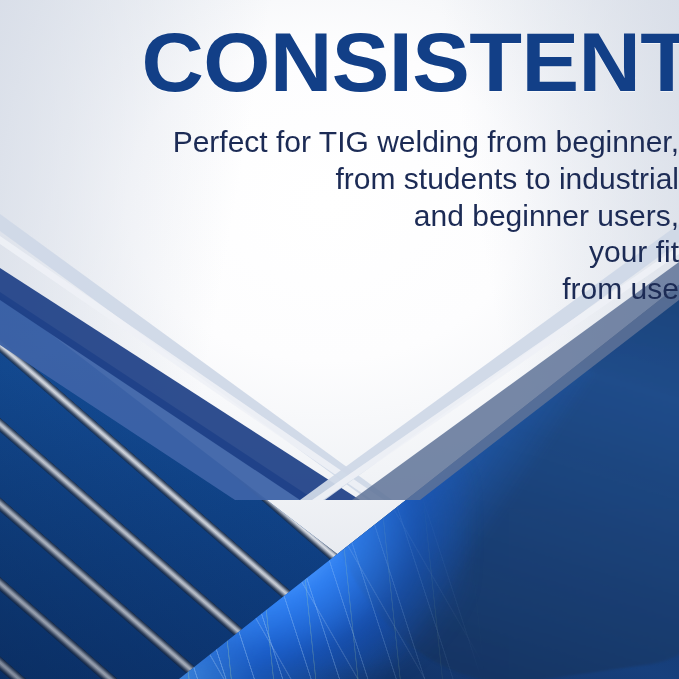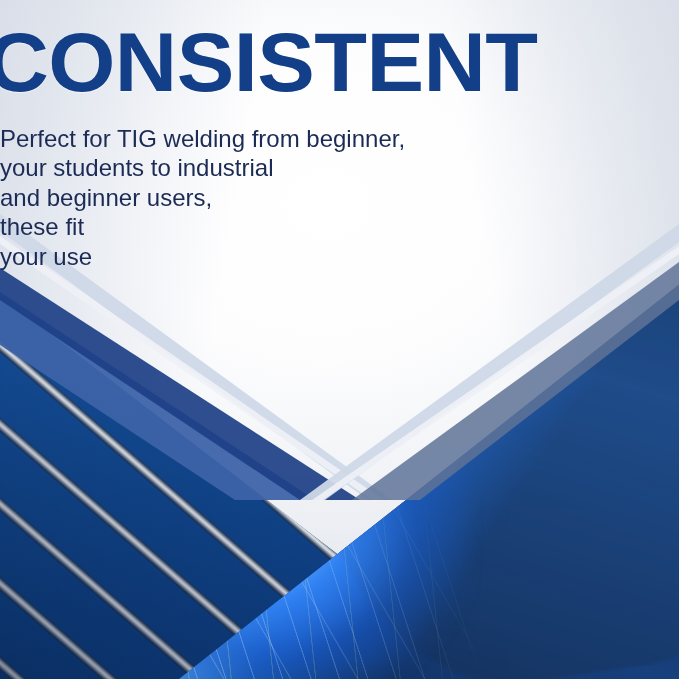--- a/index.html
+++ b/index.html
@@ -179,39 +179,39 @@
     position: absolute;
     inset: 0;
     pointer-events: none;
   }
   .accents svg { display: block; width: 100%; height: 100%; }
 
   
   .text-block {
     position: absolute;
     left: 0; right: 0; top: 0;
-    text-align: left;
+    text-align: right;
     z-index: 6;
   }
   .headline {
     margin: 0;
     padding-top: 21px;
     font-size: 83px;
     line-height: 1.0;
     font-weight: 700;
     letter-spacing: -0.5px;
     color: #123f87;
     font-family: "Liberation Sans", sans-serif;
     transform: scaleX(1.04);
     text-shadow: 0 1px 0 rgba(255,255,255,0.6);
   }
   .subcopy {
     margin: 0;
     padding-top: 20px;
-    font-size: 24px;
+    font-size: 30px;
     line-height: 1.225;
     font-weight: 400;
     color: #1c2b55;
     font-family: "Liberation Sans", sans-serif;
   }
   .subcopy .line { display: block; white-space: nowrap; }
 </style>
 </head>
 <body>
 
@@ -251,20 +251,20 @@
       <polygon points="679,262 352,500 420,500 679,300" fill="#5f7398" opacity="0.85"></polygon>
 
       <polygon points="0,255 339,470 679,258 679,0 0,0" fill="#ffffff" opacity="0"></polygon>
     </svg>
   </div>
 
   <div class="text-block">
     <h1 class="headline">CONSISTENT</h1>
     <p class="subcopy">
       <span class="line">Perfect for TIG welding from beginner,</span>
-      <span class="line">your students to industrial</span>
+      <span class="line">from students to industrial</span>
       <span class="line">and beginner users,</span>
-      <span class="line">these fit</span>
-      <span class="line">your use</span>
+      <span class="line">your fit</span>
+      <span class="line">from use</span>
     </p>
   </div>
 
 </div>
 
 </body></html>

